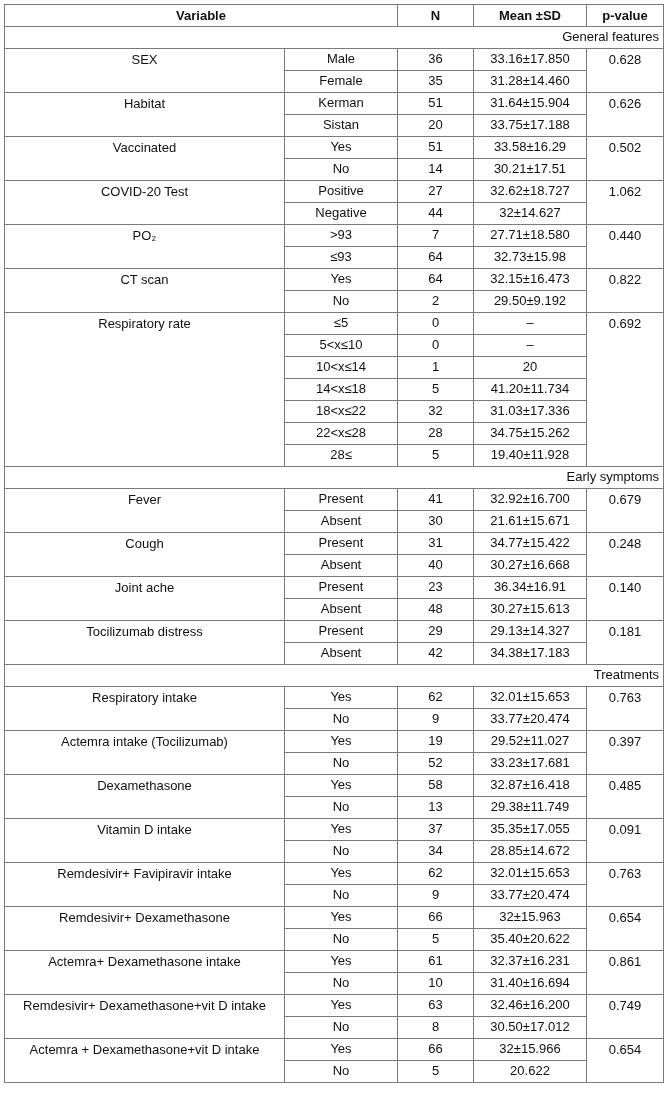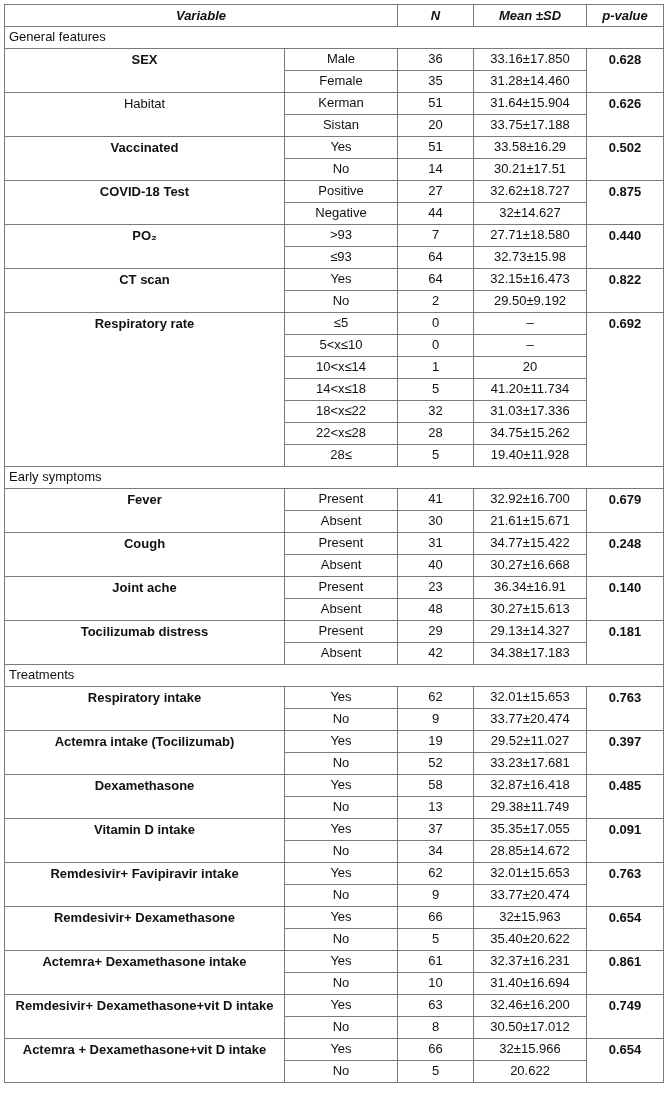--- a/index.html
+++ b/index.html
@@ -1,22 +1,22 @@
 <!DOCTYPE html>
 <html><head>
 <meta charset="utf-8">
 <style>
   html, body { margin:0; padding:0; background:#ffffff; }
   body { width:666px; height:1094px; overflow:hidden; font-family:"Liberation Sans", sans-serif; color:#111; }
   table { position:absolute; left:4px; top:4px; border-collapse:collapse; width:659px; font-size:13px; table-layout:fixed; }
   td, th { border:1px solid #7a7a7a; height:21px; padding:0 4px; text-align:center; vertical-align:top; line-height:20px; white-space:nowrap; }
-  th { font-weight:bold; vertical-align:middle;font-style:italic; }
-  td.var { vertical-align:top; white-space:normal; line-height:21px;font-weight:bold; }
+  th { font-weight:bold; vertical-align:middle; }
+  td.var { vertical-align:top; white-space:normal; line-height:21px; }
   td.var.bold { font-weight:normal; }
-  td.section { text-align:left; }
+  td.section { text-align:right; }
   td.sub-inner { border-top:1px solid #bdbdbd; }
   col.c1 { width:280px; } col.c2 { width:113px; } col.c3 { width:76px; } col.c4 { width:113px; } col.c5 { width:77px; }
 </style>
 </head>
 <body>
 
 <table>
   <colgroup>
       <col class="c1">
       <col class="c2">
@@ -66,25 +66,25 @@
         <td>51</td>
         <td>33.58±16.29</td>
         <td rowspan="2" class="var">0.502</td>
       </tr>
       <tr>
         <td class="sub-inner">No</td>
         <td class="sub-inner">14</td>
         <td class="sub-inner">30.21±17.51</td>
       </tr>
       <tr>
-        <td rowspan="2" class="var">COVID-18 Test</td>
+        <td rowspan="2" class="var">COVID-20 Test</td>
         <td>Positive</td>
         <td>27</td>
         <td>32.62±18.727</td>
-        <td rowspan="2" class="var">0.875</td>
+        <td rowspan="2" class="var">1.062</td>
       </tr>
       <tr>
         <td class="sub-inner">Negative</td>
         <td class="sub-inner">44</td>
         <td class="sub-inner">32±14.627</td>
       </tr>
       <tr>
         <td rowspan="2" class="var">PO₂</td>
         <td>&gt;93</td>
         <td>7</td>

